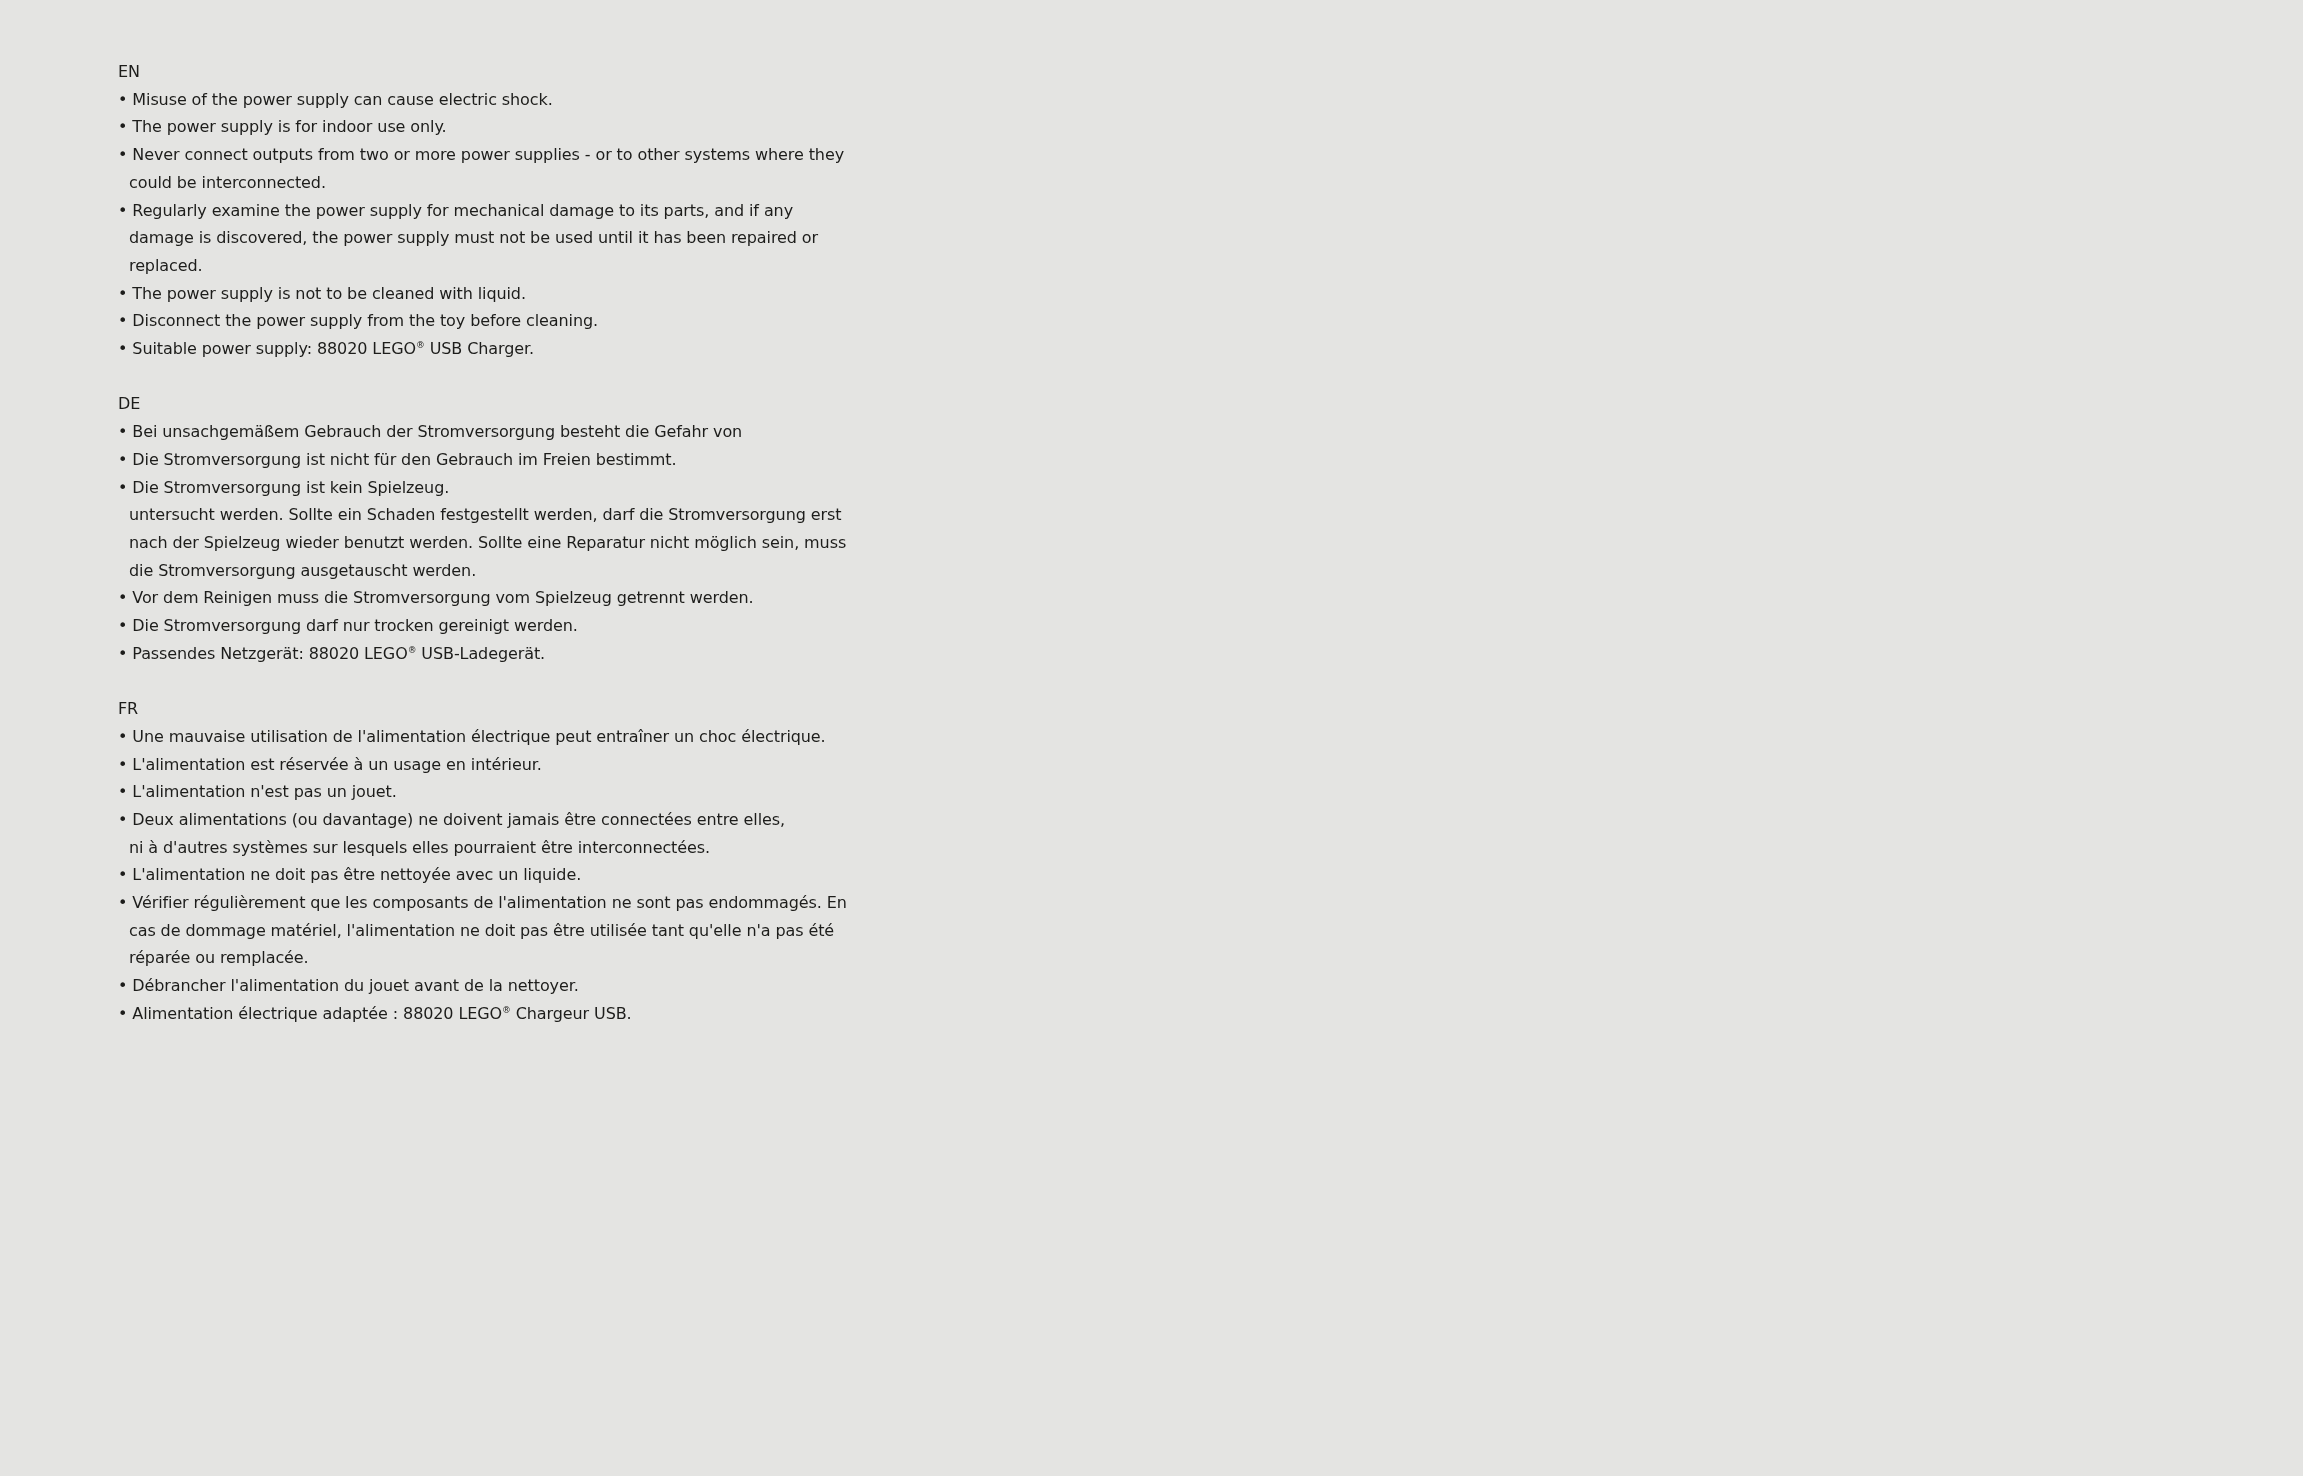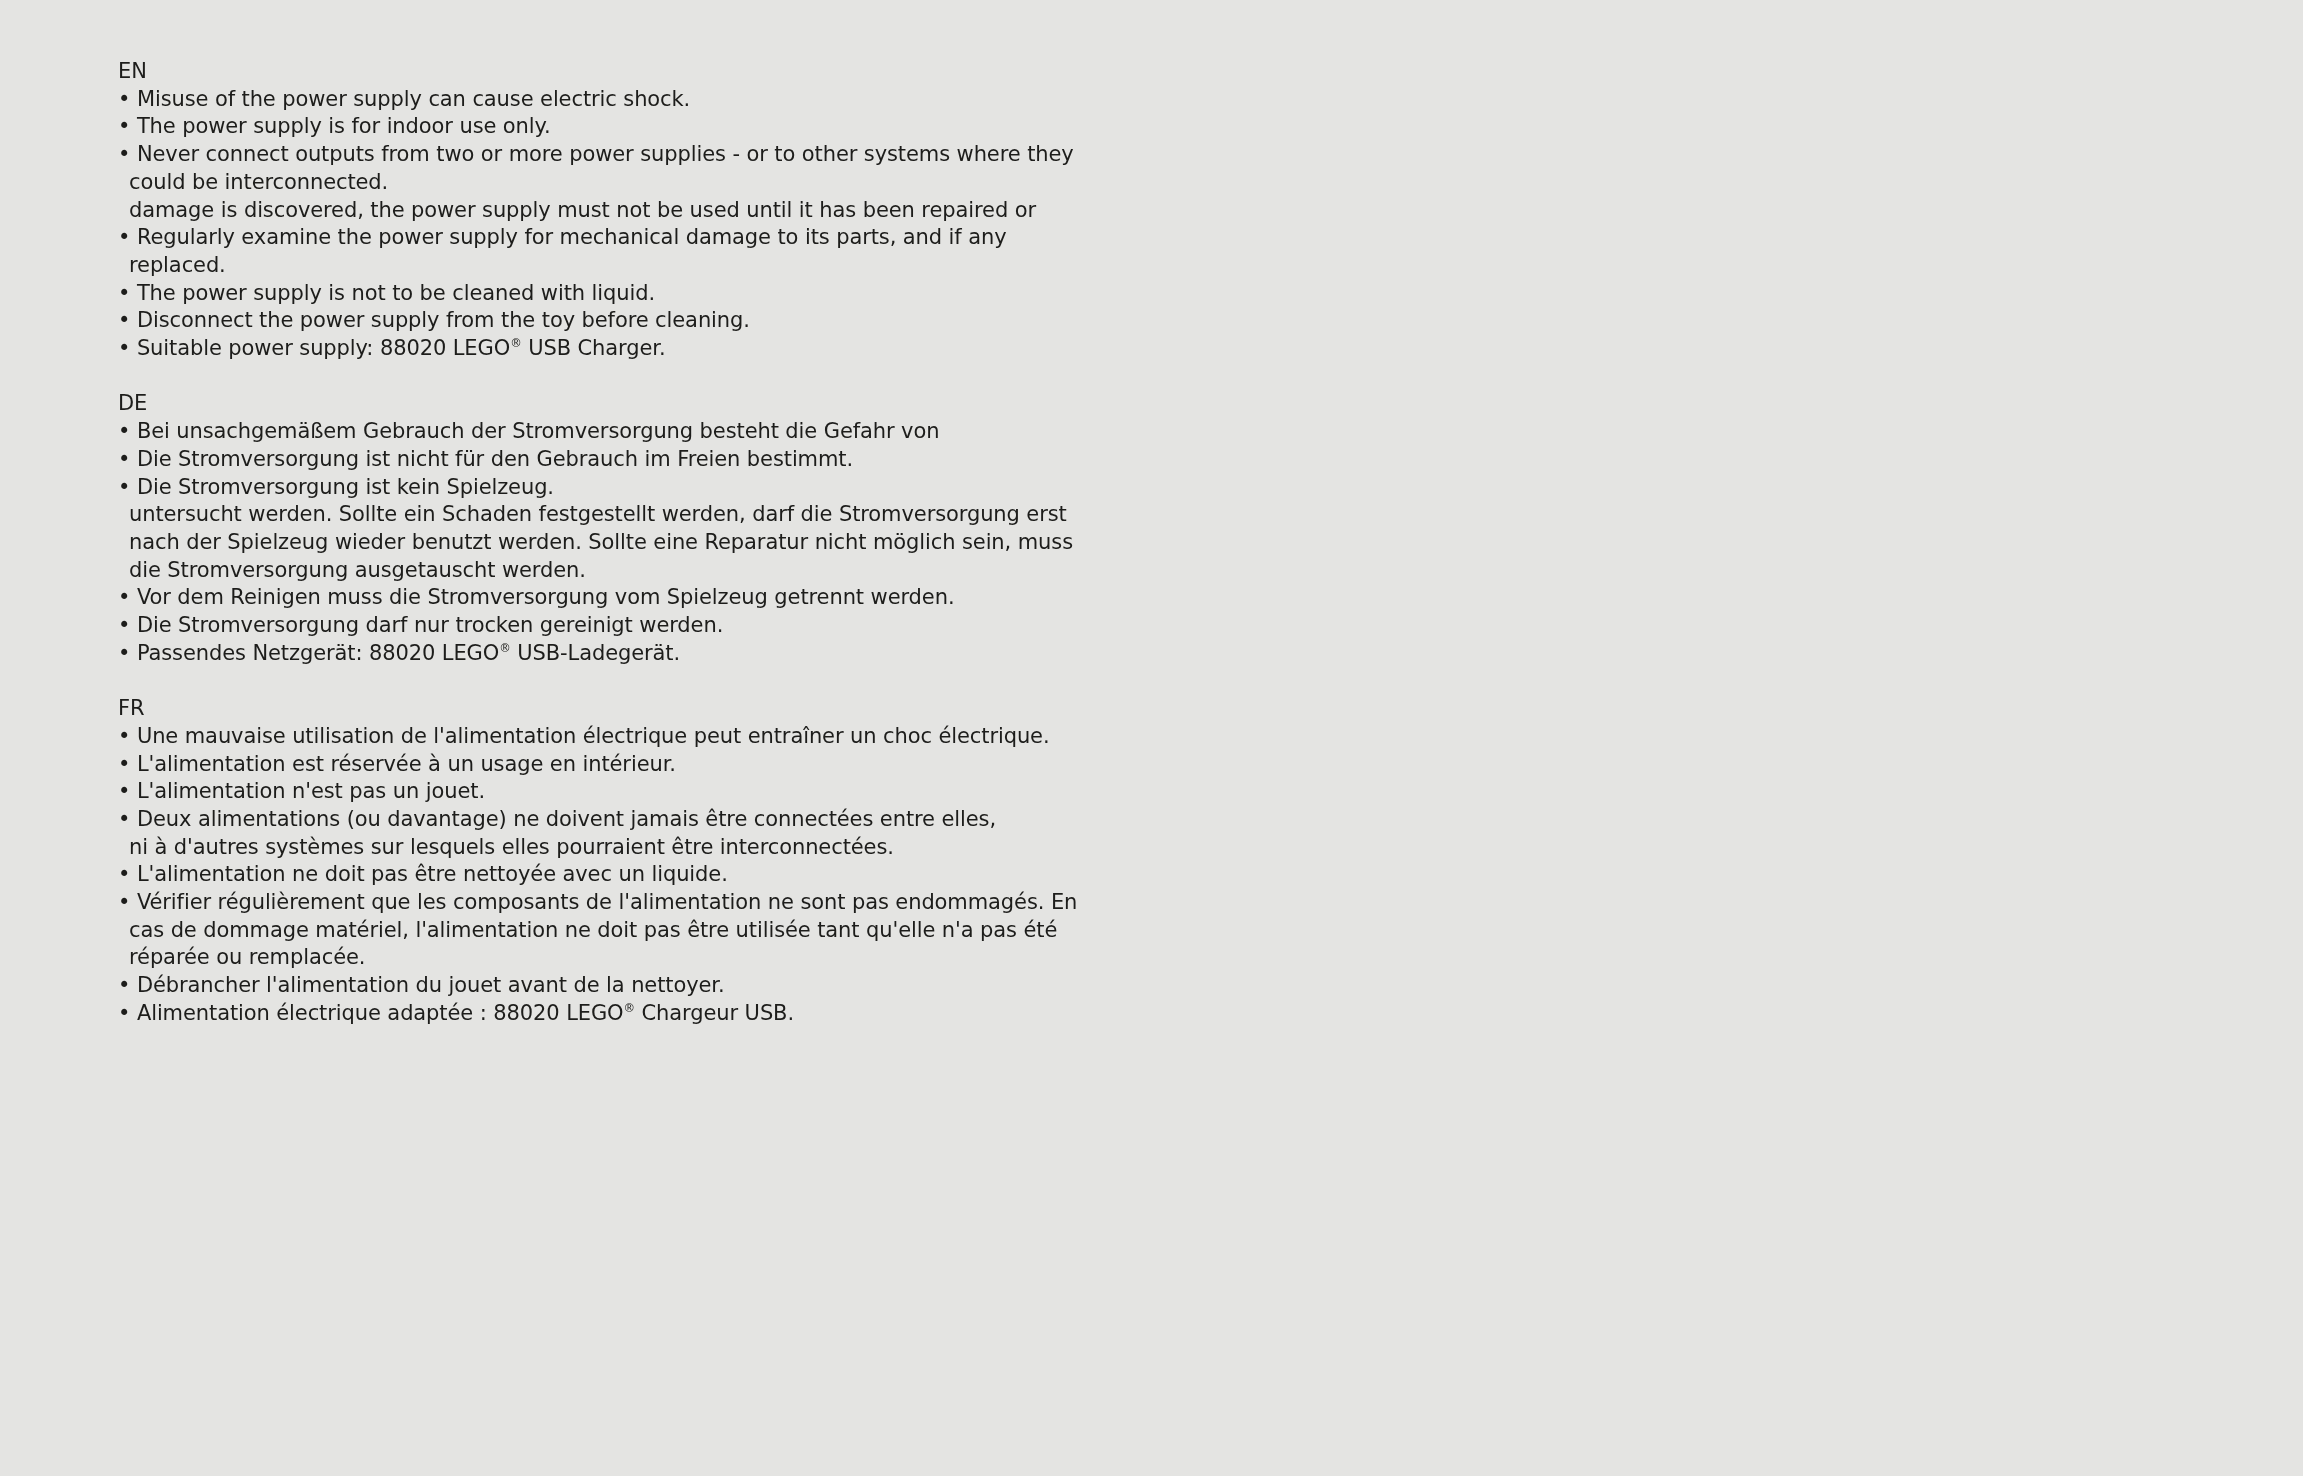--- a/index.html
+++ b/index.html
@@ -11,21 +11,21 @@
     height: 1476px;
     background: #e4e4e2;
     font-family: "DejaVu Sans", "Liberation Sans", sans-serif;
     color: #1d1d1b;
     overflow: hidden;
   }
   .content {
     position: absolute;
     left: 118px;
     top: 58px;
-    font-size: 21px;
+    font-size: 16px;
     line-height: 27.7px;
     letter-spacing: -0.1px;
   }
   .section {
     margin: 0 0 27.7px 0;
   }
   .section:last-child {
     margin-bottom: 0;
   }
   .section-label {
@@ -56,22 +56,22 @@
         <div class="line first"><span class="mark">• </span>Misuse of the power supply can cause electric shock.</div>
       </div>
       <div class="bullet">
         <div class="line first"><span class="mark">• </span>The power supply is for indoor use only.</div>
       </div>
       <div class="bullet">
         <div class="line first"><span class="mark">• </span>Never connect outputs from two or more power supplies - or to other systems where they</div>
         <div class="line cont">could be interconnected.</div>
       </div>
       <div class="bullet">
+        <div class="line first"><span class="mark">• </span>Regularly examine the power supply for mechanical damage to its parts, and if any</div>
         <div class="line cont">damage is discovered, the power supply must not be used until it has been repaired or</div>
-        <div class="line first"><span class="mark">• </span>Regularly examine the power supply for mechanical damage to its parts, and if any</div>
         <div class="line cont">replaced.</div>
       </div>
       <div class="bullet">
         <div class="line first"><span class="mark">• </span>The power supply is not to be cleaned with liquid.</div>
       </div>
       <div class="bullet">
         <div class="line first"><span class="mark">• </span>Disconnect the power supply from the toy before cleaning.</div>
       </div>
       <div class="bullet">
         <div class="line first"><span class="mark">• </span>Suitable power supply: 88020 LEGO<sup class="reg">®</sup> USB Charger.</div>

